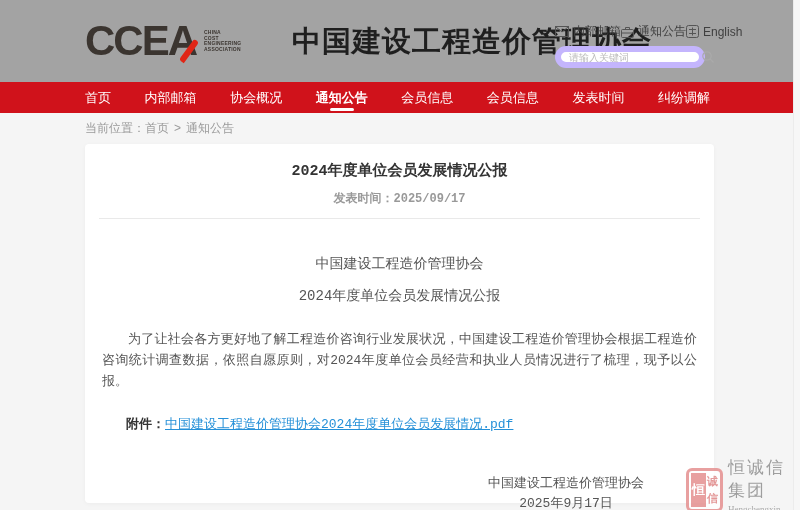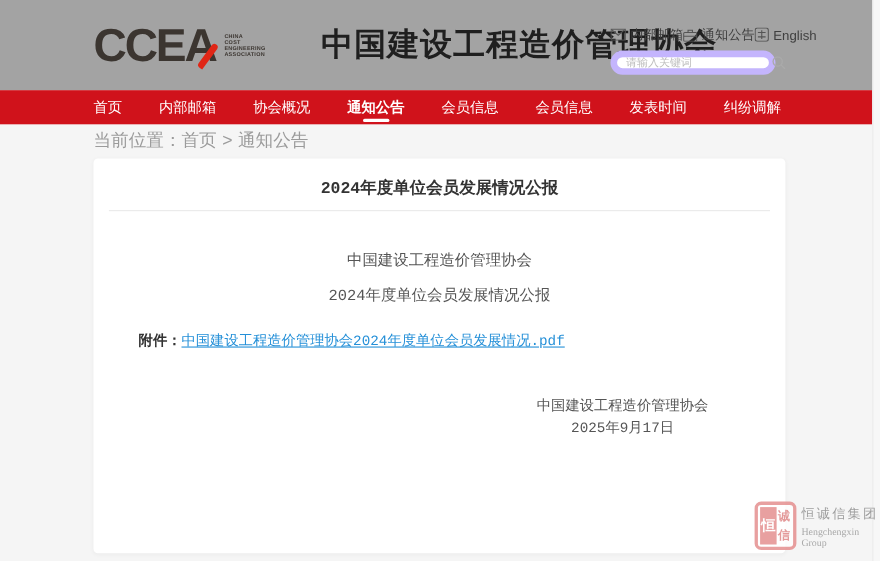--- a/index.html
+++ b/index.html
@@ -30,21 +30,21 @@
   
   .nav { position:absolute; left:0; top:82px; width:793px; height:31px; background:#d0121b; }
   .nav-inner { height:100%; padding:0 83px 0 85px; display:flex; justify-content:space-between; align-items:stretch; }
   .nav-item { position:relative; display:flex; align-items:center; color:#ffffff; font-size:13px; text-decoration:none; cursor:pointer; }
   .nav-item.active { font-weight:bold; }
   .nav-item.active::after { content:""; position:absolute; left:50%; transform:translateX(-50%); bottom:2px; width:24px; height:3px; background:#ffffff; border-radius:2px; }
 
   .scroll-strip { position:absolute; right:0; top:0; width:7px; height:510px; background:#f7f7f7; border-left:1px solid #ececec; }
 
   
-  .breadcrumb { position:absolute; left:85px; top:113px; height:31px; line-height:31px; font-size:16px; color:#9b9b9b; }
+  .breadcrumb { position:absolute; left:85px; top:113px; height:31px; line-height:31px; font-size:12px; color:#9b9b9b; }
   .breadcrumb a { color:#9b9b9b; text-decoration:none; cursor:pointer; }
   .breadcrumb .sep { margin:0 5px; }
 
   
   .card { position:absolute; left:85px; top:144px; width:629px; height:359px; background:#ffffff; border-radius:4px; box-shadow:0 1px 4px rgba(0,0,0,.04);font-family:Liberation Mono, monospace; }
   .article-title { margin-top:17px; text-align:center; font-size:15px; font-weight:bold; color:#333333; }
   .article-date { margin-top:10px; text-align:center; font-size:12px; font-weight:bold; color:#999999; }
   .divider { margin:11px 14px 0 14px; border-bottom:1px solid #e9e9e9; height:0; }
   .doc-heading1 { margin-top:36px; text-align:center; font-size:14px; color:#555555; }
   .doc-heading2 { margin-top:14px; text-align:center; font-size:14px; color:#555555; }
@@ -54,21 +54,21 @@
   .attach-link { color:#2590d8; text-decoration:underline; cursor:pointer; }
   .signature { margin:41px 70px 0 0; text-align:right; }
   .signature .sig-inner { display:inline-block; text-align:center; font-size:13px; line-height:20px; color:#555555; }
 
   
   .watermark { position:absolute; left:686px; top:456px; display:flex; align-items:center; gap:5px; opacity:.85; }
   .seal { width:40px; height:44px; border:3px solid #e59090; border-radius:6px; background:#fff; display:flex; gap:1px; padding:2px; }
   .seal-left { width:15px; background:#e59090; color:#ffffff; display:flex; align-items:center; justify-content:center; font-size:13px; font-weight:bold; }
   .seal-right { flex:1; display:flex; flex-direction:column; justify-content:space-between; align-items:center; color:#e08888; font-size:11px; font-weight:bold; padding:1px 0; }
   .wm-text { display:flex; flex-direction:column; }
-  .wm-cn { font-family:"Liberation Serif", serif; font-size:12px; color:#8f8f8f; letter-spacing:2px; }
+  .wm-cn { font-family:"Liberation Serif", serif; font-size:17px; color:#8f8f8f; letter-spacing:2px; }
   .wm-en { font-family:"Liberation Serif", serif; font-size:9px; color:#9c9c9c; margin-top:2px; }
 </style>
 </head>
 <body>
 
 <div class="header">
   <div class="logo-row">
     <div class="logo-acronym">
       <span>CCEA</span>
       <span class="logo-swoosh"></span>
@@ -132,25 +132,29 @@
 </div>
 
 <div class="scroll-strip"></div>
 
 <div class="breadcrumb">
   <span>当前位置：</span><a>首页</a><span class="sep">&gt;</span><a>通知公告</a>
 </div>
 
 <div class="card">
   <div class="article-title">2024年度单位会员发展情况公报</div>
+  <div class="article-date">
+    <span>发表时间：</span><span>2025/09/17</span>
+  </div>
   <div class="divider"></div>
 
   <div class="doc-heading1">中国建设工程造价管理协会</div>
   <div class="doc-heading2">2024年度单位会员发展情况公报</div>
 
+  <p class="doc-para">为了让社会各方更好地了解工程造价咨询行业发展状况，中国建设工程造价管理协会根据工程造价咨询统计调查数据，依照自愿原则，对2024年度单位会员经营和执业人员情况进行了梳理，现予以公报。</p>
 
   <div class="attach-row">
     <span class="attach-label">附件：</span><a class="attach-link">中国建设工程造价管理协会2024年度单位会员发展情况.pdf</a>
   </div>
 
   <div class="signature">
     <div class="sig-inner">
       <div>中国建设工程造价管理协会</div>
       <div>2025年9月17日</div>
     </div>

